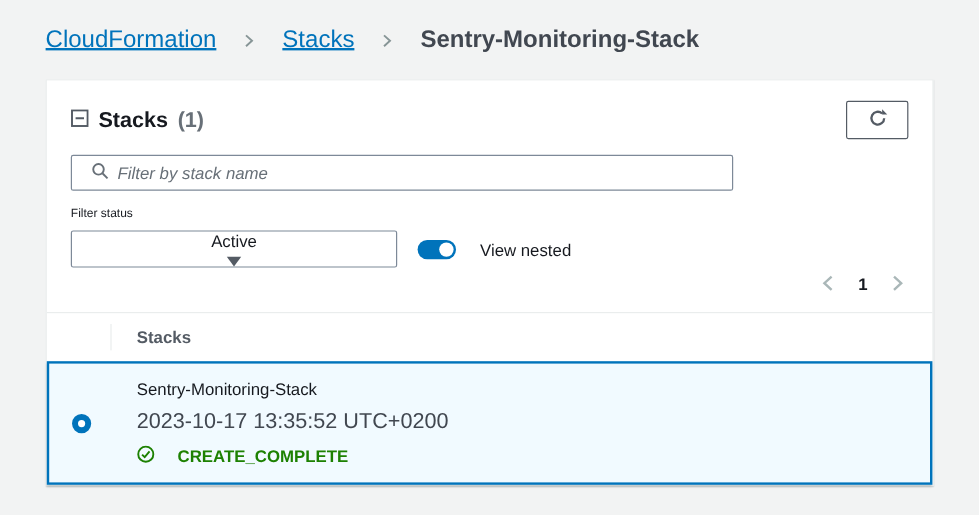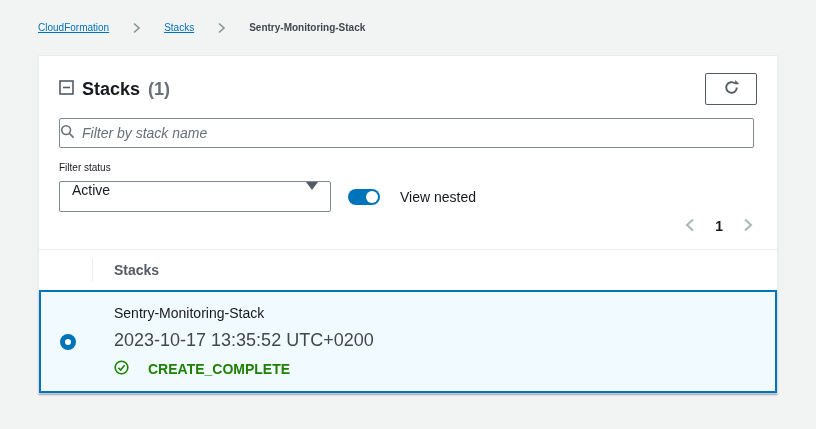--- a/index.html
+++ b/index.html
@@ -7,21 +7,21 @@
   body {
     background: #f2f3f3;
     font-family: "Liberation Sans", "DejaVu Sans", sans-serif;
     color: #16191f;
     font-size: 14px;
     overflow: hidden;
   }
   .page { padding: 22px 38px 0 38px; }
 
   
-  .breadcrumb { display: flex; gap: 23px; margin-bottom: 21px; font-size: 10px; }
+  .breadcrumb { display: flex; gap: 23px; margin-bottom: 21px; font-size: 20px; }
   .breadcrumb a { color: #0073bb; text-decoration: underline; cursor: pointer; }
   .crumb-sep { display: inline-flex; align-items: center; }
   .crumb-current { color: #414750; font-weight: 700; }
 
   
   .panel {
     background: #ffffff;
     border: 1px solid #eaeded;
     box-shadow: 0 1px 1px 0 rgba(0,28,36,0.15);
     padding: 17px 20px 0 20px;
@@ -37,47 +37,48 @@
     width: 52px; height: 32px;
     background: #ffffff;
     border: 1px solid #545b64;
     border-radius: 2px;
     display: inline-flex; align-items: center; justify-content: center;
     cursor: pointer;
   }
 
   
   .search-box {
-    width: 695px; height: 30px;
+    width: 552px; height: 30px;
     border: 1px solid #7d8998;
     border-radius: 2px;
     background: #ffffff;
     display: flex; align-items: center;
-    padding: 0 0;
+    padding: 0 16px;
     gap: 7px;
     margin-bottom: 14px;
     justify-content: flex-end;
   }
   .search-box input {
     border: none; outline: none; flex: 1;
     font-family: "Liberation Sans", "DejaVu Sans", sans-serif;
     font-size: 14px; color: #16191f; background: transparent;
   }
   .search-box input::placeholder { color: #687078; font-style: italic; }
 
   .filter-label { font-size: 10px; color: #16191f; margin-bottom: 8px; }
 
   .controls-row { display: flex; align-items: center; gap: 17px; }
   .select-box {
     width: 272px; height: 31px;
     border: 1px solid #7d8998; border-radius: 2px;
     background: #ffffff;
-    display: flex; align-items: flex-start; justify-content: space-between;
+    display: flex; align-items: center; justify-content: space-between;
     padding: 0 12px;
     cursor: pointer;
+    flex-direction: column;
   }
   .select-value { color: #16191f; }
   .caret-down {
     width: 0; height: 0;
     border-left: 6px solid transparent;
     border-right: 6px solid transparent;
     border-top: 8px solid #545b64;
   }
 
   .toggle-group { display: flex; align-items: center; gap: 20px; }

